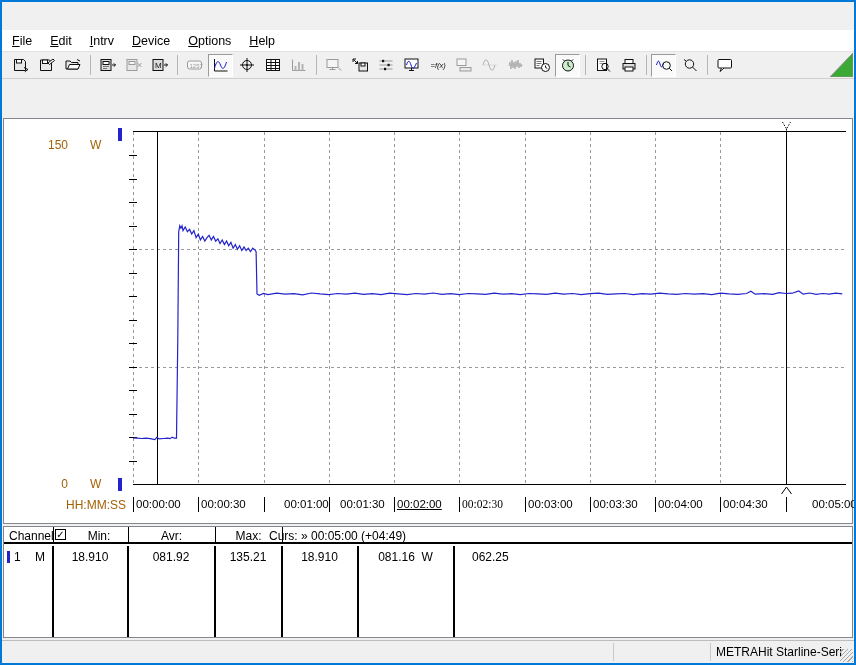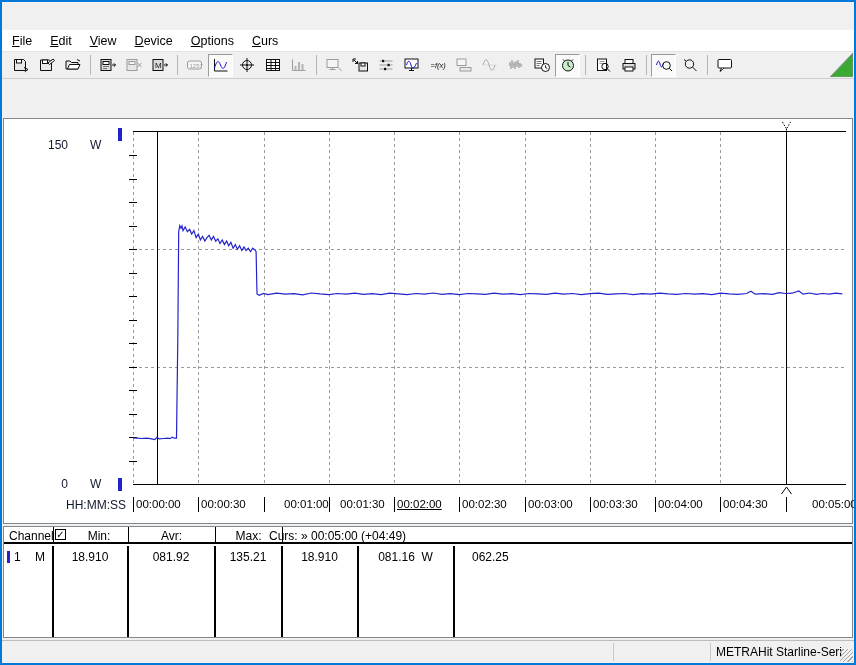--- a/index.html
+++ b/index.html
@@ -35,21 +35,21 @@
   
   .infobar{position:absolute;left:0;top:77px;right:0;height:39px;background:#f0f0f0;font-size:12px;color:#000;}
   .info-col{position:absolute;top:4px;line-height:18px;white-space:pre;}
   .info-left{left:8px;}
   .info-mid{left:230px;}
   .lab{margin-right:5px;}
   .gap12{margin-right:13px;}
 
   
   .chartpanel{position:absolute;left:1px;top:116px;width:850px;height:406px;background:#fff;border:1px solid #828790;}
-  .chartpanel .lbl{position:absolute;font-size:12px;color:#0f172a;}
+  .chartpanel .lbl{position:absolute;font-size:12px;color:#a16207;}
   .ylab{width:36px;text-align:right;}
   .xaxis-name{width:92px;text-align:right;font-size:11.5px;}
   .xtick{position:absolute;top:379px;font-size:11.5px;color:#000;white-space:nowrap;}
   #plot-svg{position:absolute;left:0;top:0;}
 
   
   .tablepanel{position:absolute;left:1px;top:524px;width:850px;height:112px;background:#fff;border:1px solid #828790;font-size:12px;color:#000;}
   .thead{position:absolute;left:0;top:0;right:0;height:17px;border-bottom:2px solid #000;}
   .thead .hline{position:absolute;top:0;bottom:0;width:1px;background:#000;}
   .hcell{position:absolute;top:2px;}
@@ -68,24 +68,24 @@
 </style>
 </head>
 <body>
 
 <div class="window">
 
 
   <div class="menubar">
     <span class="menu-item">File</span>
     <span class="menu-item">Edit</span>
-    <span class="menu-item">View</span>
+    <span class="menu-item">Intrv</span>
     <span class="menu-item">Device</span>
     <span class="menu-item">Options</span>
-    <span class="menu-item">Curs</span>
+    <span class="menu-item">Help</span>
   </div>
 
   <div class="toolbar" id="toolbar">
     <span class="tb">
         <svg viewBox="0 0 18 16" width="18" height="16">
           <path d="M2.5 2.5h9l2 2v9h-11z" fill="#e8e8e8" stroke="#111"></path>
           <rect x="4.5" y="2.5" width="5" height="3.5" fill="#fff" stroke="#111"></rect>
           <path d="M12 10.5l4 2-3.2 2.2" fill="none" stroke="#111"></path>
         </svg>
       </span>
@@ -335,21 +335,21 @@
     <div class="lbl ylab" style="left:28px;top:19px;">150</div>
     <div class="lbl" style="left:86px;top:19px;">W</div>
     <div class="lbl ylab" style="left:28px;top:358px;">0</div>
     <div class="lbl" style="left:86px;top:358px;">W</div>
     <div class="lbl xaxis-name" style="left:30px;top:379px;">HH:MM:SS</div>
     <div class="xtick" style="left:132px;">00:00:00</div>
     <div class="xtick" style="left:197px;">00:00:30</div>
     <div class="xtick" style="left:280px;">00:01:00</div>
     <div class="xtick" style="left:328px;margin-left:8px;">00:01:30</div>
     <div class="xtick" style="left:393px;text-decoration:underline;">00:02:00</div>
-    <div class="xtick" style="left:458px;">00:02:30</div>
+    <div class="xtick" style="left:458px;font-family:Liberation Serif, serif;">00:02:30</div>
     <div class="xtick" style="left:524px;">00:03:00</div>
     <div class="xtick" style="left:589px;">00:03:30</div>
     <div class="xtick" style="left:654px;">00:04:00</div>
     <div class="xtick" style="left:719px;">00:04:30</div>
     <div class="xtick" style="left:793px;padding-left:15px;">00:05:00</div>
   </div>
 
   <div class="tablepanel">
     <div class="thead">
       <div class="hcell" style="left:5px;">Channel:</div>

